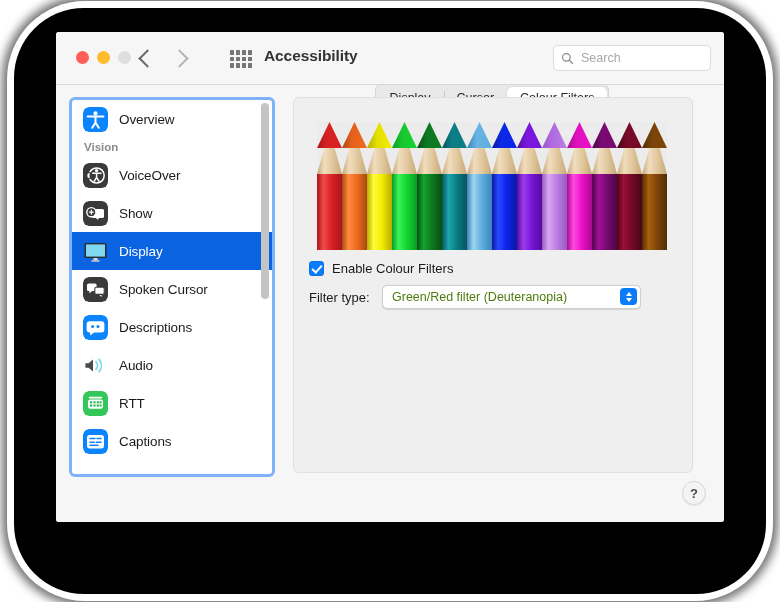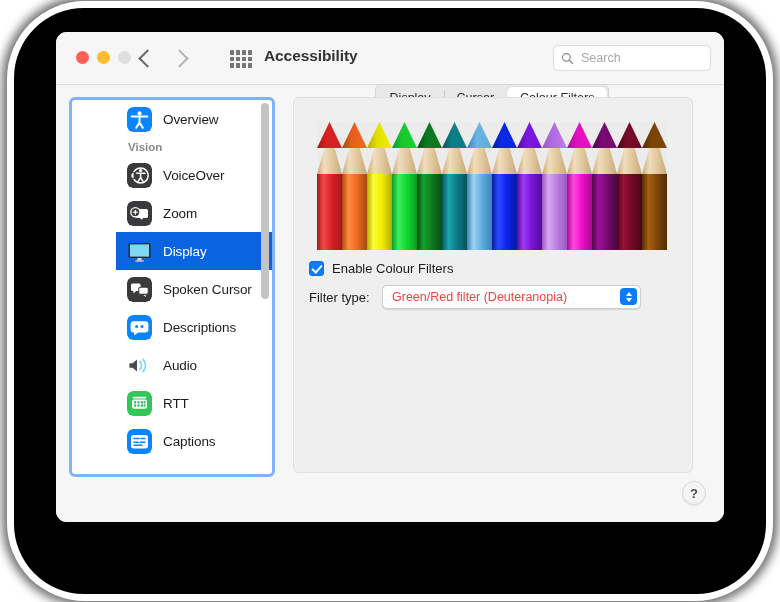--- a/index.html
+++ b/index.html
@@ -29,21 +29,21 @@
     border-radius:78px;
     box-shadow: 0 0 10px 5px rgba(0,0,0,0.55);
   }
 
   
   .window {
     position: absolute;
     left: 56px; top: 32px;
     width: 668px; height: 490px;
     background: #f6f6f6;
-    border-radius: 11px;
+    border-radius: 3px;
     box-shadow: 0 10px 34px rgba(0,0,0,0.45);
     overflow: hidden;
   }
 
   
   .titlebar {
     position: relative;
     height: 52px;
     background: #f6f6f6;
     border-bottom: 1px solid #dcdcdc;
@@ -102,21 +102,20 @@
     width:200px; height:374px;
     background:#ffffff;
     border-radius:6px;
     border:3px solid #7eb2fb;
     overflow:hidden;
   }
   .sidebar-scroll {
     position:relative;
     width:100%; height:100%;
     overflow:hidden;
-    margin-left:44px;
   }
   .side-item {
     display:flex; align-items:center;
     height:38px;
     padding-left:11px;
     gap:11px;
   }
   .side-item .lbl { font-size:13.5px; color:#1b1b1b; letter-spacing:-0.1px; }
   .side-item.selected { background:#0a63e0; }
   .side-item.selected .lbl { color:#ffffff; }
@@ -208,21 +207,21 @@
   .popup {
     position:relative;
     height:22px; min-width:218px;
     background:#ffffff;
     border:1px solid #cfcfcf;
     border-radius:5px;
     display:flex; align-items:center;
     padding:0 30px 0 9px;
     box-shadow:0 0.5px 1px rgba(0,0,0,0.12);
   }
-  .popup .ptext { font-size:12.5px; color:#ef4444; white-space:nowrap; }
+  .popup .ptext { font-size:12.5px; color:#4d7c0f; white-space:nowrap; }
   .popup .parrows {
     position:absolute; right:3px; top:2px;
     width:17px; height:17px; border-radius:4px;
     background:#0a7cf7;
     display:flex; flex-direction:column; align-items:center; justify-content:center; gap:2px;
   }
   .parrows .up, .parrows .dn { width:0;height:0;border-left:3.2px solid transparent;border-right:3.2px solid transparent; }
   .parrows .up { border-bottom:4px solid #fff; }
   .parrows .dn { border-top:4px solid #fff; }
 
@@ -332,21 +331,21 @@
               <span class="lbl">VoiceOver</span>
             </div>
             <div class="side-item">
               <span class="sicon"><svg width="25" height="25" viewBox="0 0 25 25">
                   <rect x="0" y="0" width="25" height="25" rx="6" fill="#3a3a3c"></rect>
                   <rect x="9" y="8" width="12" height="9" rx="1.6" fill="#fff"></rect>
                   <circle cx="8.4" cy="11.2" r="4.6" fill="#3a3a3c" stroke="#fff" stroke-width="1.4"></circle>
                   <path d="M6.5 11.2h3.8M8.4 9.3v3.8" stroke="#fff" stroke-width="1.3" stroke-linecap="round"></path>
                   <path d="M11.6 14.4l3.2 3.2" stroke="#fff" stroke-width="1.8" stroke-linecap="round"></path>
                 </svg></span>
-              <span class="lbl">Zoom</span>
+              <span class="lbl">Show</span>
             </div>
             <div class="side-item selected">
               <span class="sicon"><svg width="25" height="25" viewBox="0 0 25 25">
                   <rect x="1.5" y="4" width="22" height="15" rx="1.6" fill="#2b2b2d"></rect>
                   <rect x="3" y="5.4" width="19" height="12.2" fill="#7fd8ef"></rect>
                   <rect x="10.4" y="19" width="4.2" height="2.6" fill="#d8d8d8"></rect>
                   <rect x="8.2" y="21.2" width="8.6" height="1.5" rx="0.7" fill="#c8c8c8"></rect>
                 </svg></span>
               <span class="lbl">Display</span>
             </div>

